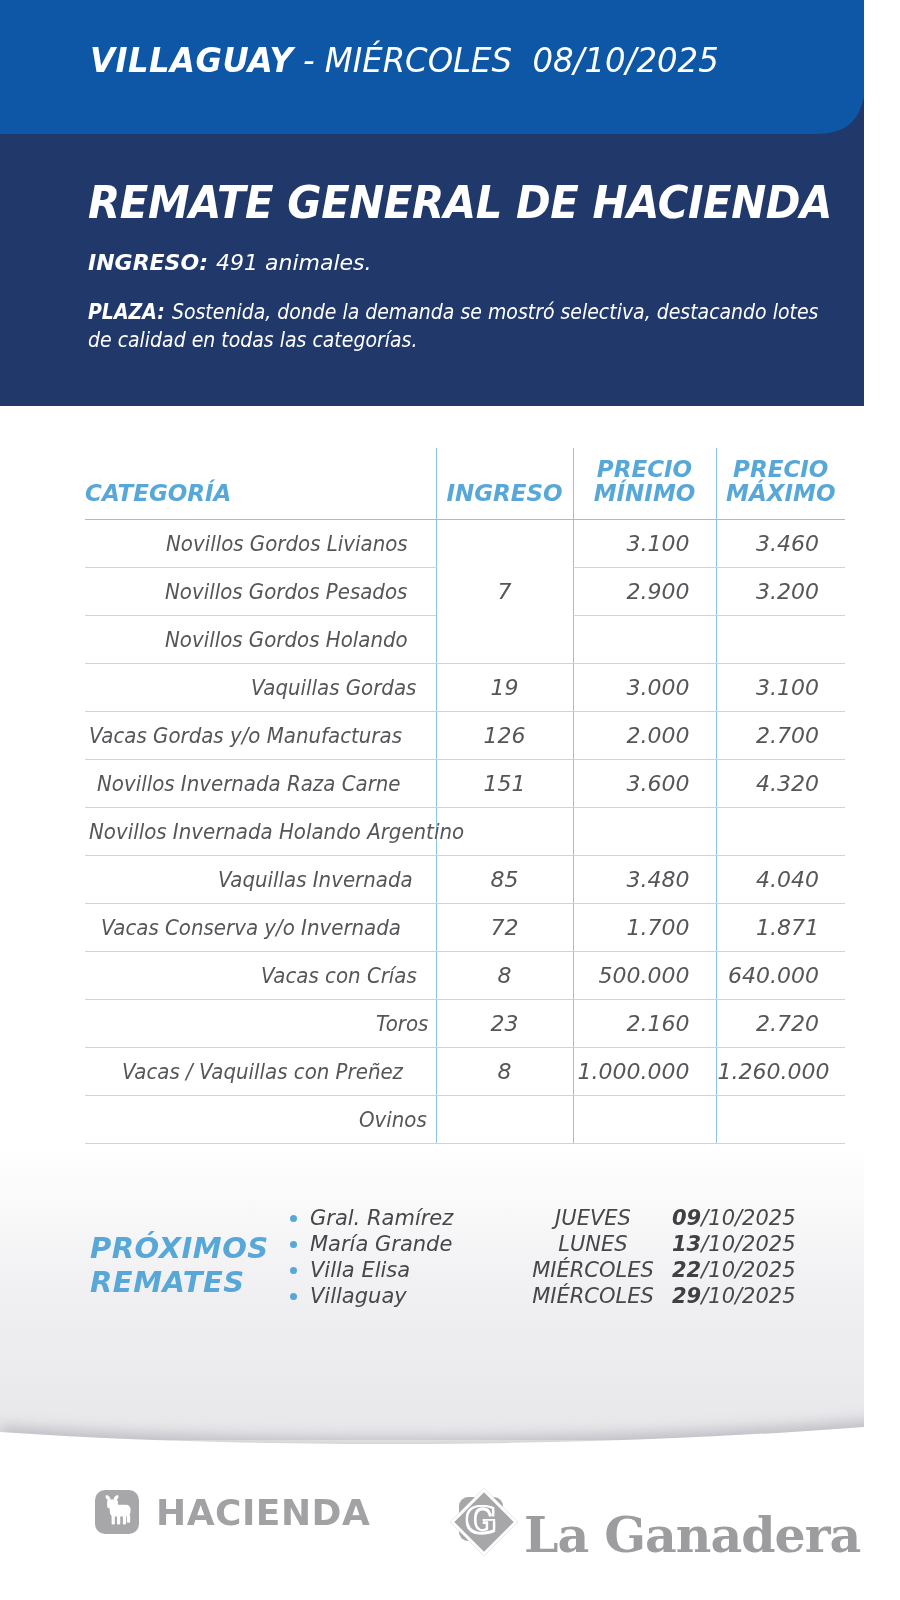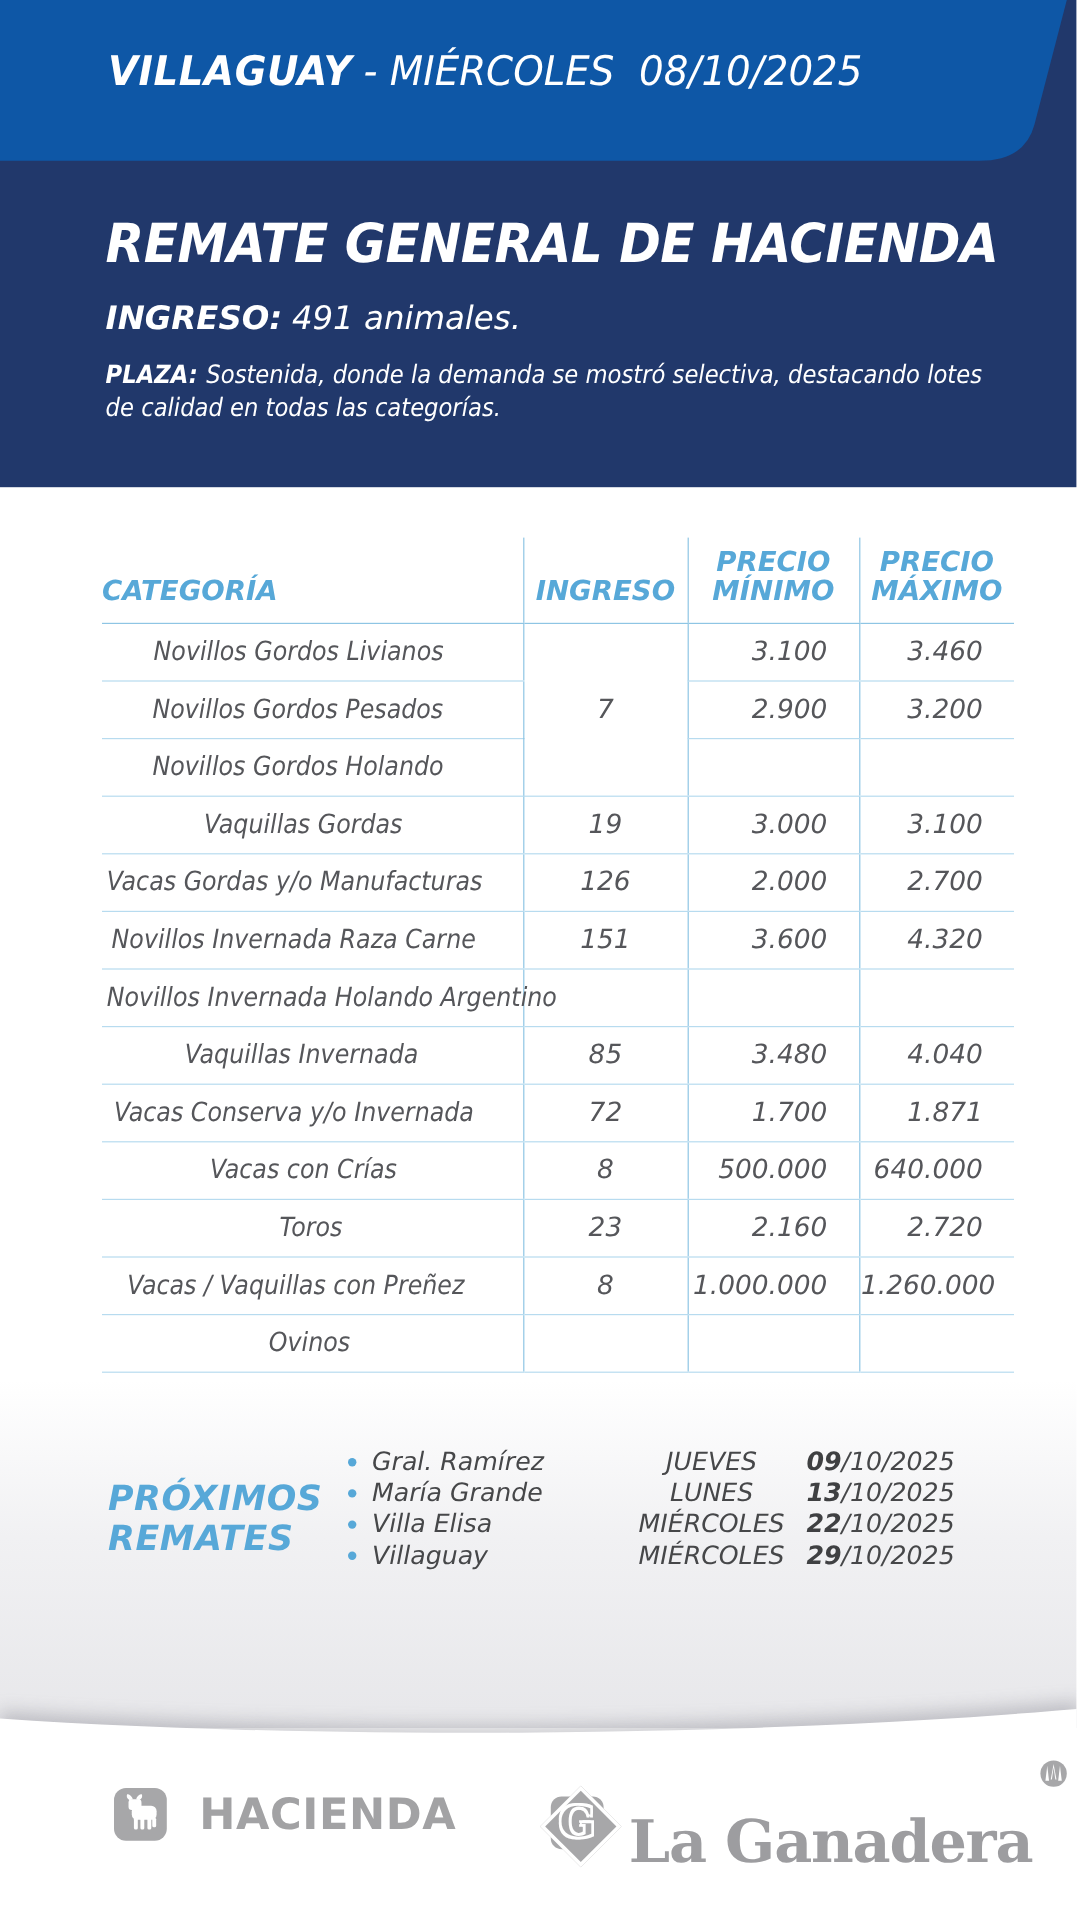--- a/index.html
+++ b/index.html
@@ -1,54 +1,53 @@
 <!DOCTYPE html>
 <html><head>
 <meta charset="utf-8">
 <style>
   html,body{margin:0;padding:0;background:#ffffff;}
   .page{
     position:relative;width:864px;height:1600px;overflow:hidden;background:#ffffff;
     font-family:"DejaVu Sans",sans-serif;
-    padding-left:33px;
   }
   
   .hero{position:absolute;left:0;top:0;width:900px;height:406px;background:#21386b;}
   .banner-svg{position:absolute;left:0;top:0;}
   .banner-title{
     position:absolute;left:90px;top:40px;color:#ffffff;font-style:italic;font-size:34px;
     white-space:nowrap;transform:scaleX(0.95);transform-origin:0 50%;
   }
   .banner-title .loc{font-weight:800;letter-spacing:0.5px;}
   .banner-title .rest{font-weight:400;margin-left:10px;}
   .hero-title{
     position:absolute;left:88px;top:176px;color:#ffffff;font-style:italic;font-weight:800;
     font-size:45px;white-space:nowrap;letter-spacing:-0.5px;
     transform:scaleX(0.93);transform-origin:0 50%;
   }
-  .hero-line{position:absolute;left:88px;color:#ffffff;font-style:italic;font-size:27px;}
+  .hero-line{position:absolute;left:88px;color:#ffffff;font-style:italic;font-size:22px;}
   .hero-ingreso{top:250px;}
   .hero-plaza{top:298px;width:812px;font-size:21px;line-height:1.34;
     transform:scaleX(0.9);transform-origin:0 0;}
   .hero-line .lbl{font-weight:800;margin-right:8px;}
   
   .table-wrap{position:absolute;left:85px;top:448px;width:760px;}
   table.price{border-collapse:collapse;width:760px;table-layout:fixed;color:#55565a;}
   table.price th{
     color:#57a8d8;font-style:italic;font-weight:700;font-size:23px;
     vertical-align:bottom;padding:0 0 13px 0;height:58px;
     border-bottom:1px solid #8ec5e4;line-height:1.04;
   }
   th.th-cat{text-align:left;padding-left:4px;}
   th.th-ing,th.th-min,th.th-max{text-align:center;border-left:1px solid #8ec5e4;}
   table.price td{
     height:45px;vertical-align:middle;font-style:italic;font-size:22px;
     border-bottom:1px solid #b7dbef;
   }
-  td.cell-cat{text-align:center;padding-left:4px;}
+  td.cell-cat{text-align:right;padding-left:4px;}
   td.cell-ing{text-align:center;border-left:1px solid #8ec5e4;}
   td.cell-min,td.cell-max{text-align:right;padding-right:26px;border-left:1px solid #8ec5e4;}
   .cat-scale{display:inline-block;transform:scaleX(0.9);transform-origin:0 50%;white-space:nowrap;}
   
   .total-row{
     position:absolute;left:255px;top:1184px;display:flex;gap:48px;align-items:baseline;
     color:#57a8d8;font-style:italic;font-weight:800;
   }
   .total-row .t-lbl{font-size:25px;letter-spacing:0.5px;}
   .total-row .t-val{font-size:27px;}
@@ -62,21 +61,21 @@
   }
   .upcoming-list{display:flex;flex-direction:column;text-align:center;}
   .up-item{display:grid;grid-template-columns:224px 158px auto;height:26px;align-items:center;
     color:#464749;font-style:italic;font-size:21px;}
   .up-place{display:flex;align-items:center;}
   .dot{width:7px;height:7px;border-radius:50%;background:#57a8d8;margin-right:13px;flex:none;}
   .up-date .d-bold{font-weight:800;color:#3f4042;}
   
   .footer-svg{position:absolute;left:0;top:1398px;}
   .footer-svg path.white-curl{filter:drop-shadow(0px -6px 7px rgba(100,100,112,0.32));}
-  .hacienda{position:absolute;left:95px;top:1490px;display:flex;align-items:center;gap:27px;}
+  .hacienda{position:absolute;left:95px;top:1490px;display:flex;align-items:center;gap:17px;}
   .hacienda-icon{width:44px;height:44px;border-radius:10px;background:#a7a7a9;
     display:flex;align-items:center;justify-content:center;}
   .hacienda-text{font-size:36px;font-weight:700;color:#a2a2a4;letter-spacing:0.5px;}
   .ganadera{position:absolute;left:450px;top:1474px;display:flex;align-items:center;}
   .gl-logo{position:relative;width:62px;height:62px;flex:none;}
   .gl-square{position:absolute;left:9px;top:9px;width:44px;height:44px;border-radius:9px;background:#a7a7a9;}
   .gl-diamond{position:absolute;left:10px;top:10px;width:42px;height:42px;background:#a7a7a9;
     border:3px solid #ffffff;transform:rotate(45deg);}
   .gl-g{
     position:absolute;left:0;top:0;width:62px;height:62px;display:flex;align-items:center;justify-content:center;

